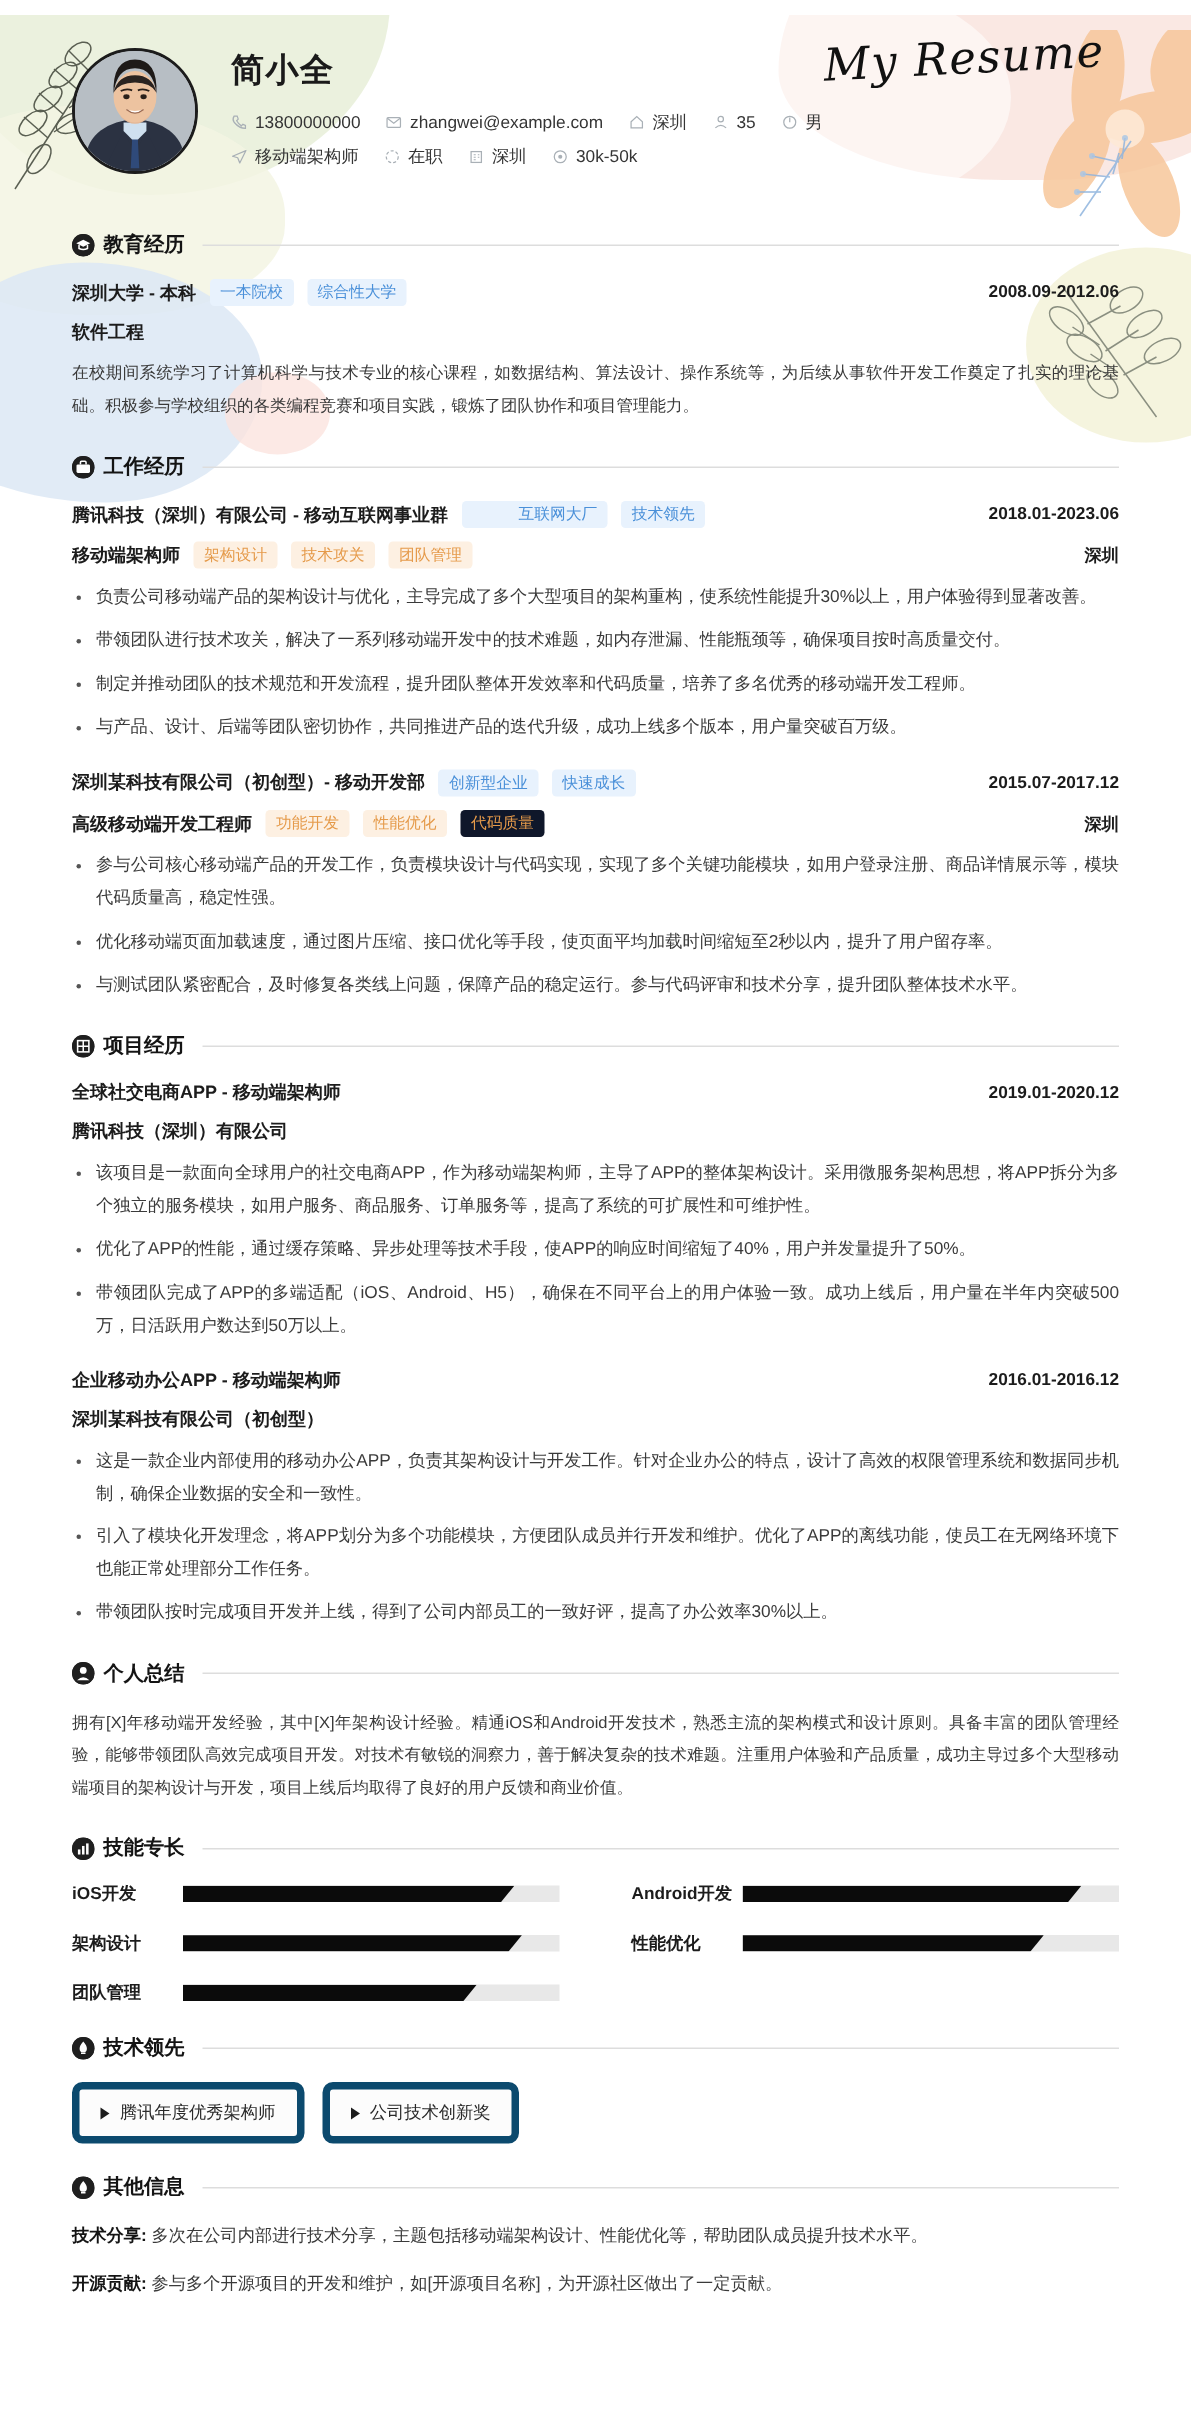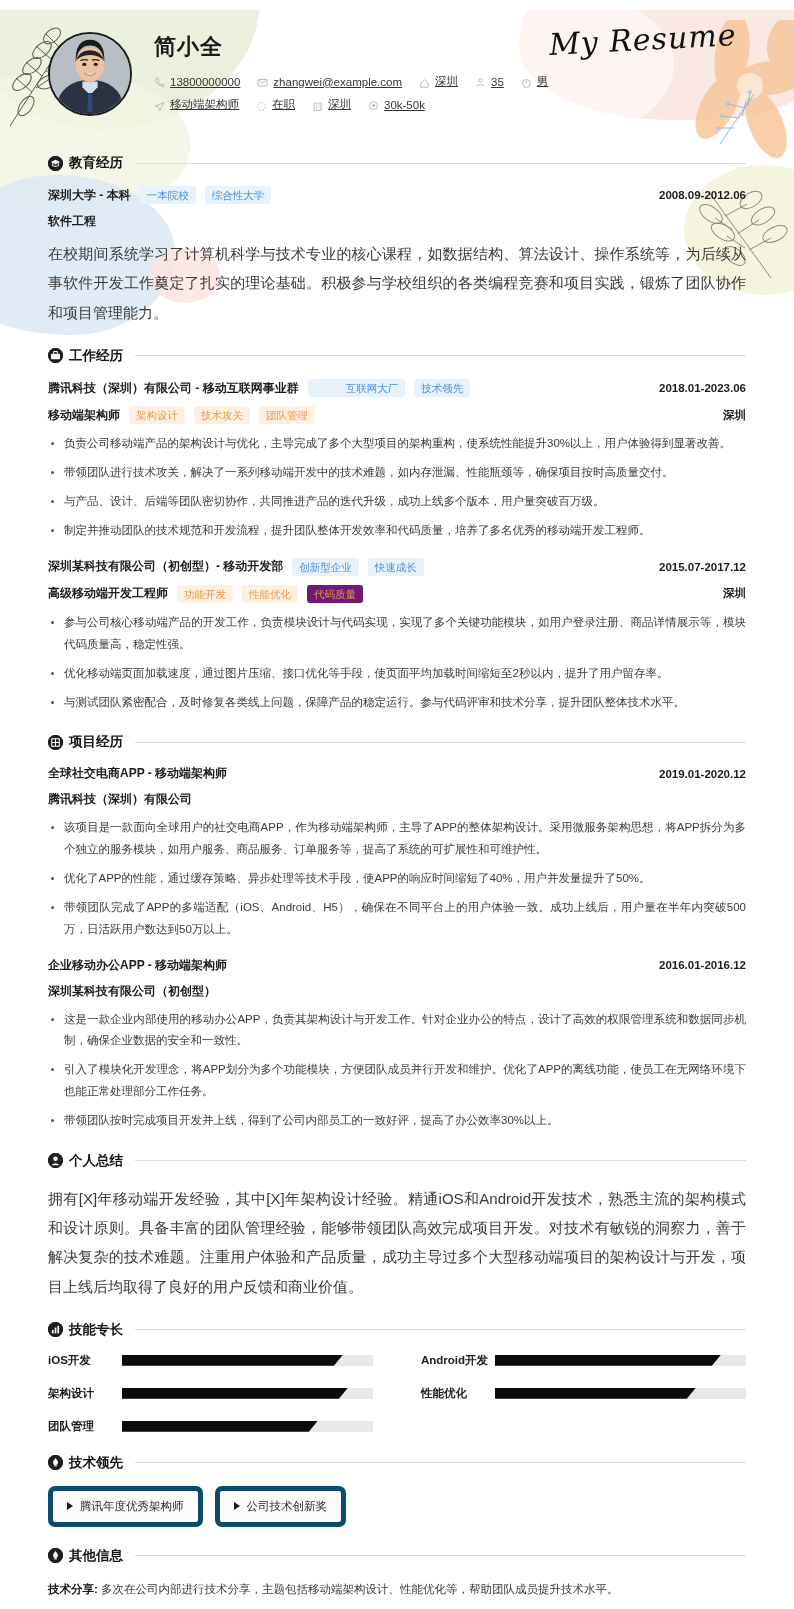--- a/index.html
+++ b/index.html
@@ -75,21 +75,21 @@
   }
   .avatar svg { display: block; width: 100%; height: 100%; }
 
   .id-block { margin-left: 22px; padding-top: 4px; flex: 1; }
   .person-name {
     font-size: 22px; font-weight: bold; color: #1a1a1a;
     letter-spacing: 1px; margin-bottom: 12px;
   }
   .meta-row { display: flex; flex-wrap: wrap; align-items: center;
               margin-bottom: 8px; font-size: 11.5px; color: #353535; }
-  .meta-item { display: flex; align-items: flex-end; margin-right: 17px; white-space: nowrap; text-decoration: underline; }
+  .meta-item { display: flex; align-items: center; margin-right: 17px; white-space: nowrap; }
   .meta-item .mi { margin-right: 5px; color: #a9b0b6; display: inline-flex; }
   .meta-item .mi svg { display: block; }
 
   .resume-title {
     position: absolute; right: 10px; top: 12px;
     font-family: "DejaVu Serif", serif;
     font-style: italic; font-size: 30px; color: #111;
     letter-spacing: 1px; transform: rotate(-3deg);
     z-index: 3;
   }
@@ -117,21 +117,21 @@
                 color: #1c1c1c; white-space: nowrap; padding-left: 10px; }
 
   .tag { display: inline-block; font-size: 10.5px; padding: 2px 7px;
          border-radius: 3px; margin-left: 9px; white-space: nowrap;
          font-weight: normal; line-height: 1.35; }
   .tag-blue { background: #e8f2fd; color: #4a90d9; }
   .tag-orange { background: #fdf0e2; color: #e59a4a; }
 
   .sub-line { font-size: 12px; font-weight: bold; color: #1c1c1c; margin-bottom: 9px; }
 
-  .para { font-size: 15px; color: #3a3a3a; line-height: 1.95; text-align: justify; }
+  .para { font-size: 11px; color: #3a3a3a; line-height: 1.95; text-align: justify; }
 
   ul.bullets { list-style: none; margin: 0; padding: 0; }
   ul.bullets li {
     position: relative; padding-left: 16px; margin-bottom: 7px;
     font-size: 11.5px; color: #3a3a3a; line-height: 1.9; text-align: justify;
   }
   ul.bullets li:before {
     content: ""; position: absolute; left: 3px; top: 9px;
     width: 3px; height: 3px; border-radius: 50%; background: #555;
   }
@@ -413,37 +413,37 @@
         <div class="line">
           <span class="line-main">移动端架构师</span>
           <span class="tag tag-orange" style="background: rgb(253, 240, 226); color: rgb(229, 154, 74);">架构设计</span>
           <span class="tag tag-orange" style="background: rgb(253, 240, 226); color: rgb(229, 154, 74);">技术攻关</span>
           <span class="tag tag-orange" style="background: rgb(253, 240, 226); color: rgb(229, 154, 74);">团队管理</span>
           <span class="line-right">深圳</span>
         </div>
         <ul class="bullets">
           <li>负责公司移动端产品的架构设计与优化，主导完成了多个大型项目的架构重构，使系统性能提升30%以上，用户体验得到显著改善。</li>
           <li>带领团队进行技术攻关，解决了一系列移动端开发中的技术难题，如内存泄漏、性能瓶颈等，确保项目按时高质量交付。</li>
+          <li>制定并推动团队的技术规范和开发流程，提升团队整体开发效率和代码质量，培养了多名优秀的移动端开发工程师。</li>
           <li>与产品、设计、后端等团队密切协作，共同推进产品的迭代升级，成功上线多个版本，用户量突破百万级。</li>
-          <li>制定并推动团队的技术规范和开发流程，提升团队整体开发效率和代码质量，培养了多名优秀的移动端开发工程师。</li>
         </ul>
       </div>
 
       <div class="entry">
         <div class="line">
           <span class="line-main">深圳某科技有限公司（初创型）- 移动开发部</span>
           <span class="tag tag-blue" style="background: rgb(232, 242, 253); color: rgb(74, 144, 217);">创新型企业</span>
           <span class="tag tag-blue" style="background: rgb(232, 242, 253); color: rgb(74, 144, 217);">快速成长</span>
           <span class="line-right">2015.07-2017.12</span>
         </div>
         <div class="line">
           <span class="line-main">高级移动端开发工程师</span>
           <span class="tag tag-orange" style="background: rgb(253, 240, 226); color: rgb(229, 154, 74);">功能开发</span>
           <span class="tag tag-orange" style="background: rgb(253, 240, 226); color: rgb(229, 154, 74);">性能优化</span>
-          <span class="tag tag-orange" style="background: #701a75; color: rgb(229, 154, 74);">代码质量</span>
+          <span class="tag tag-orange" style="background: #0f172a; color: rgb(229, 154, 74);">代码质量</span>
           <span class="line-right">深圳</span>
         </div>
         <ul class="bullets">
           <li>参与公司核心移动端产品的开发工作，负责模块设计与代码实现，实现了多个关键功能模块，如用户登录注册、商品详情展示等，模块代码质量高，稳定性强。</li>
           <li>优化移动端页面加载速度，通过图片压缩、接口优化等手段，使页面平均加载时间缩短至2秒以内，提升了用户留存率。</li>
           <li>与测试团队紧密配合，及时修复各类线上问题，保障产品的稳定运行。参与代码评审和技术分享，提升团队整体技术水平。</li>
         </ul>
       </div>
     </div>
 

